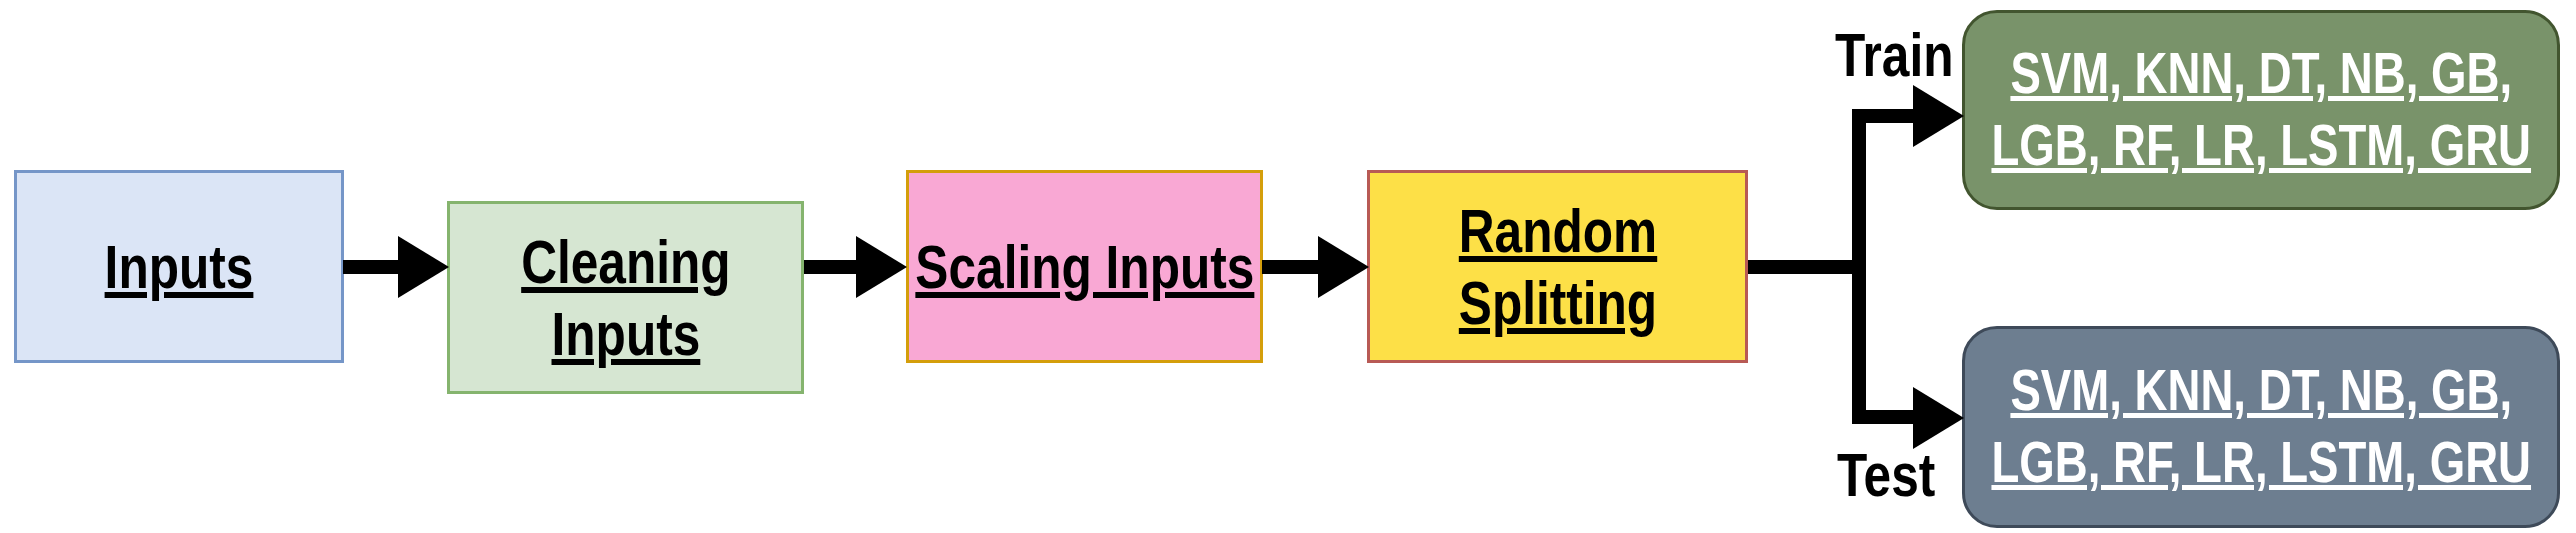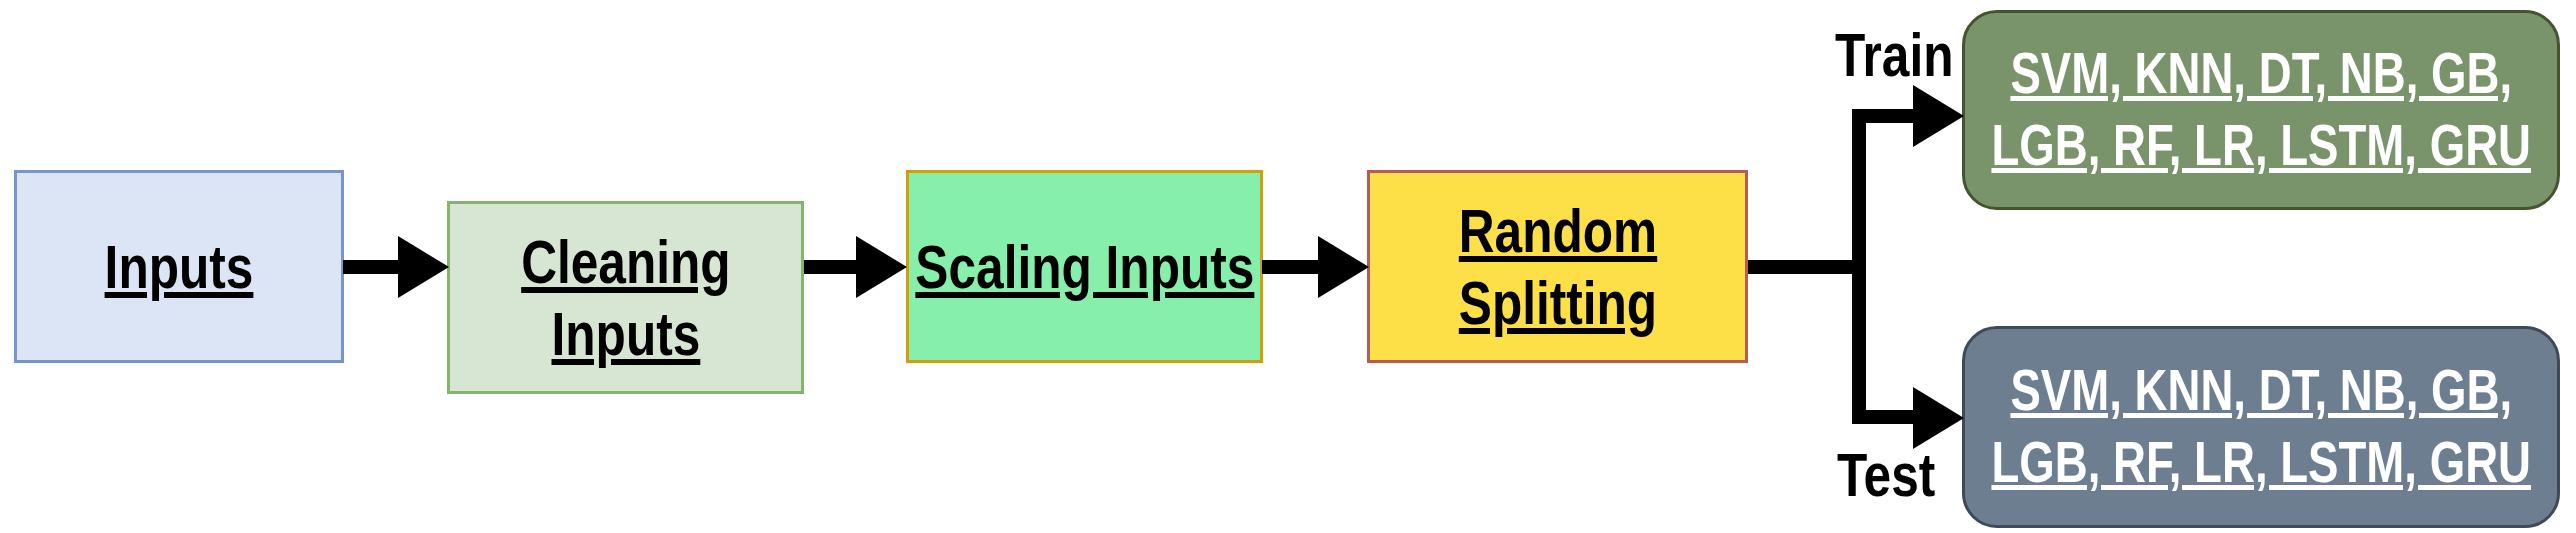--- a/index.html
+++ b/index.html
@@ -87,21 +87,21 @@
     </div>
   </div>
 
   <div class="node n1" style="background-color: rgb(214, 230, 210); border-color: rgb(133, 180, 110); color: rgb(0, 0, 0); margin-top: 31px;">
     <div class="label">
       <span>Cleaning</span>
       <span>Inputs</span>
     </div>
   </div>
 
-  <div class="node n2" style="background-color: #86efac; border-color: rgb(212, 158, 11); color: rgb(0, 0, 0);">
+  <div class="node n2" style="background-color: #f9a8d4; border-color: rgb(212, 158, 11); color: rgb(0, 0, 0);">
     <div class="label">
       <span>Scaling Inputs</span>
     </div>
   </div>
 
   <div class="node n3" style="background-color: #fde047; border-color: rgb(184, 90, 85); color: rgb(0, 0, 0);">
     <div class="label">
       <span>Random</span>
       <span>Splitting</span>
     </div>

